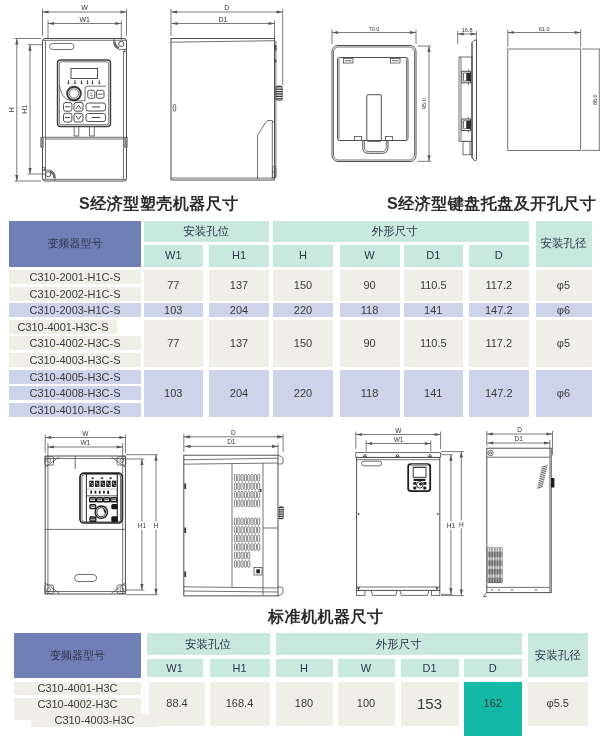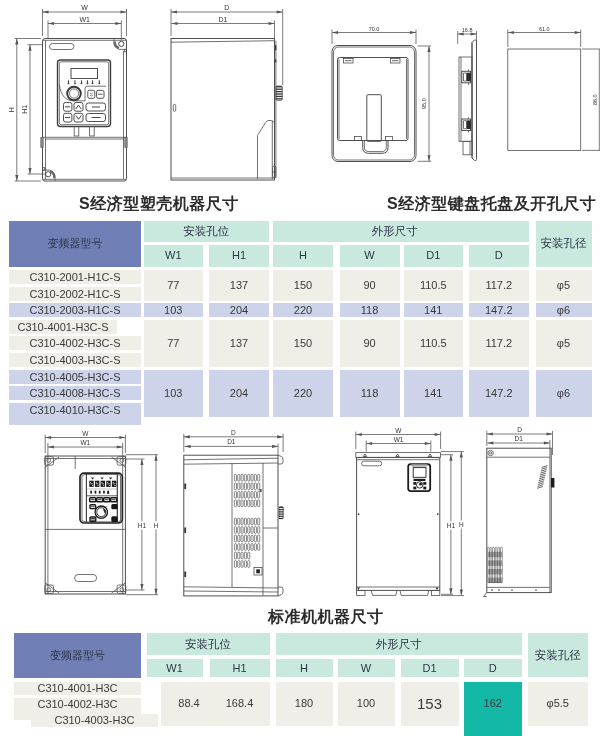--- a/index.html
+++ b/index.html
@@ -781,21 +781,21 @@
 <div class="cell" style="left:9px;top:319.8px;width:108px;height:14px;background:#efeee7;line-height:14px;font-size:11px;color:#3a3a3a;">C310-4001-H3C-S</div>
 
 <div class="cell" style="left:9px;top:336.4px;width:132px;height:14px;background:#efeee7;line-height:14px;font-size:11px;color:#3a3a3a;">C310-4002-H3C-S</div>
 
 <div class="cell" style="left:9px;top:353.0px;width:132px;height:14px;background:#efeee7;line-height:14px;font-size:11px;color:#3a3a3a;">C310-4003-H3C-S</div>
 
 <div class="cell" style="left:9px;top:369.6px;width:132px;height:14px;background:#cdd3e9;line-height:14px;font-size:11px;color:#3a3a3a;">C310-4005-H3C-S</div>
 
 <div class="cell" style="left:9px;top:386.2px;width:132px;height:14px;background:#cdd3e9;line-height:14px;font-size:11px;color:#3a3a3a;">C310-4008-H3C-S</div>
 
-<div class="cell" style="left:9px;top:402.8px;width:132px;height:22px;background:#cdd3e9;line-height:14px;font-size:11px;color:#3a3a3a;">C310-4010-H3C-S</div>
+<div class="cell" style="left:9px;top:402.8px;width:132px;height:14px;background:#cdd3e9;line-height:14px;font-size:11px;color:#3a3a3a;">C310-4010-H3C-S</div>
 
 <div class="cell" style="left:143.5px;top:270px;width:59.5px;height:30.6px;background:#efeee7;line-height:30.6px;font-size:11px;color:#3a3a3a;">77</div>
 
 <div class="cell" style="left:209px;top:270px;width:60px;height:30.6px;background:#efeee7;line-height:30.6px;font-size:11px;color:#3a3a3a;">137</div>
 
 <div class="cell" style="left:273px;top:270px;width:60px;height:30.6px;background:#efeee7;line-height:30.6px;font-size:11px;color:#3a3a3a;">150</div>
 
 <div class="cell" style="left:339.5px;top:270px;width:60px;height:30.6px;background:#efeee7;line-height:30.6px;font-size:11px;color:#3a3a3a;">90</div>
 
 <div class="cell" style="left:404px;top:270px;width:58.5px;height:30.6px;background:#efeee7;line-height:30.6px;font-size:11px;color:#3a3a3a;">110.5</div>
@@ -865,21 +865,21 @@
 <div class="cell" style="left:400.5px;top:658.5px;width:58px;height:18.5px;background:#c9e8de;line-height:18.5px;font-size:11px;color:#2e3448;">D1</div>
 
 <div class="cell" style="left:463.5px;top:658.5px;width:58.5px;height:18.5px;background:#c9e8de;line-height:18.5px;font-size:11px;color:#2e3448;">D</div>
 
 <div class="cell" style="left:14px;top:682px;width:127px;height:13.4px;background:#efeee7;line-height:13.4px;font-size:11px;color:#3a3a3a;">C310-4001-H3C</div>
 
 <div class="cell" style="left:14px;top:697.8px;width:127px;height:22px;background:#efeee7;line-height:13.4px;font-size:11px;color:#3a3a3a;">C310-4002-H3C</div>
 
 <div class="cell" style="left:14px;top:713.6px;width:127px;height:13.4px;background:#efeee7;line-height:13.4px;font-size:11px;color:#3a3a3a;margin-left:17px;">C310-4003-H3C</div>
 
-<div class="cell" style="left:161px;top:682px;width:56px;height:43.5px;background:#efeee7;line-height:43.5px;font-size:11px;color:#3a3a3a;">88.4</div>
+<div class="cell" style="left:149px;top:682px;width:56px;height:43.5px;background:#efeee7;line-height:43.5px;font-size:11px;color:#3a3a3a;">88.4</div>
 
 <div class="cell" style="left:209.5px;top:682px;width:60px;height:43.5px;background:#efeee7;line-height:43.5px;font-size:11px;color:#3a3a3a;">168.4</div>
 
 <div class="cell" style="left:275.5px;top:682px;width:57px;height:43.5px;background:#efeee7;line-height:43.5px;font-size:11px;color:#3a3a3a;">180</div>
 
 <div class="cell" style="left:337.5px;top:682px;width:57px;height:43.5px;background:#efeee7;line-height:43.5px;font-size:11px;color:#3a3a3a;">100</div>
 
 <div class="cell" style="left:400.5px;top:682px;width:58px;height:43.5px;background:#efeee7;line-height:43.5px;font-size:15px;color:#3a3a3a;">153</div>
 
 <div class="cell" style="left:463.5px;top:682px;width:58.5px;height:60px;background:#14b8a6;line-height:43.5px;font-size:11px;color:#3a3a3a;">162</div>

